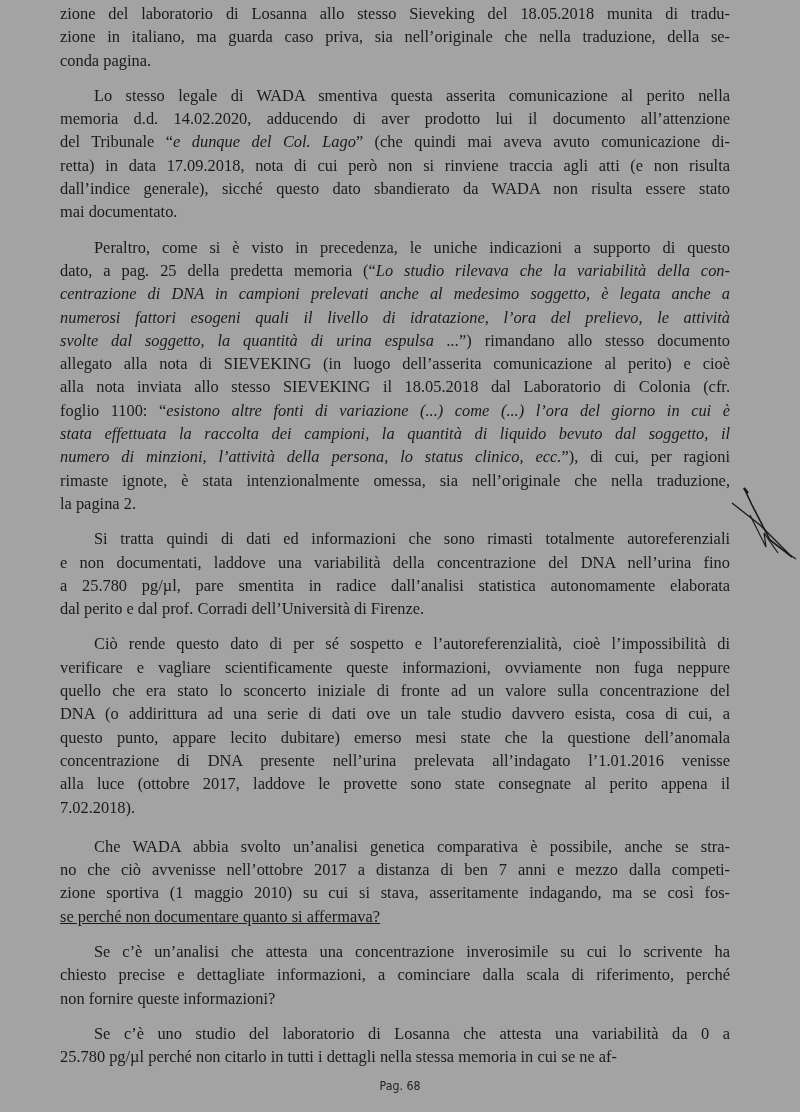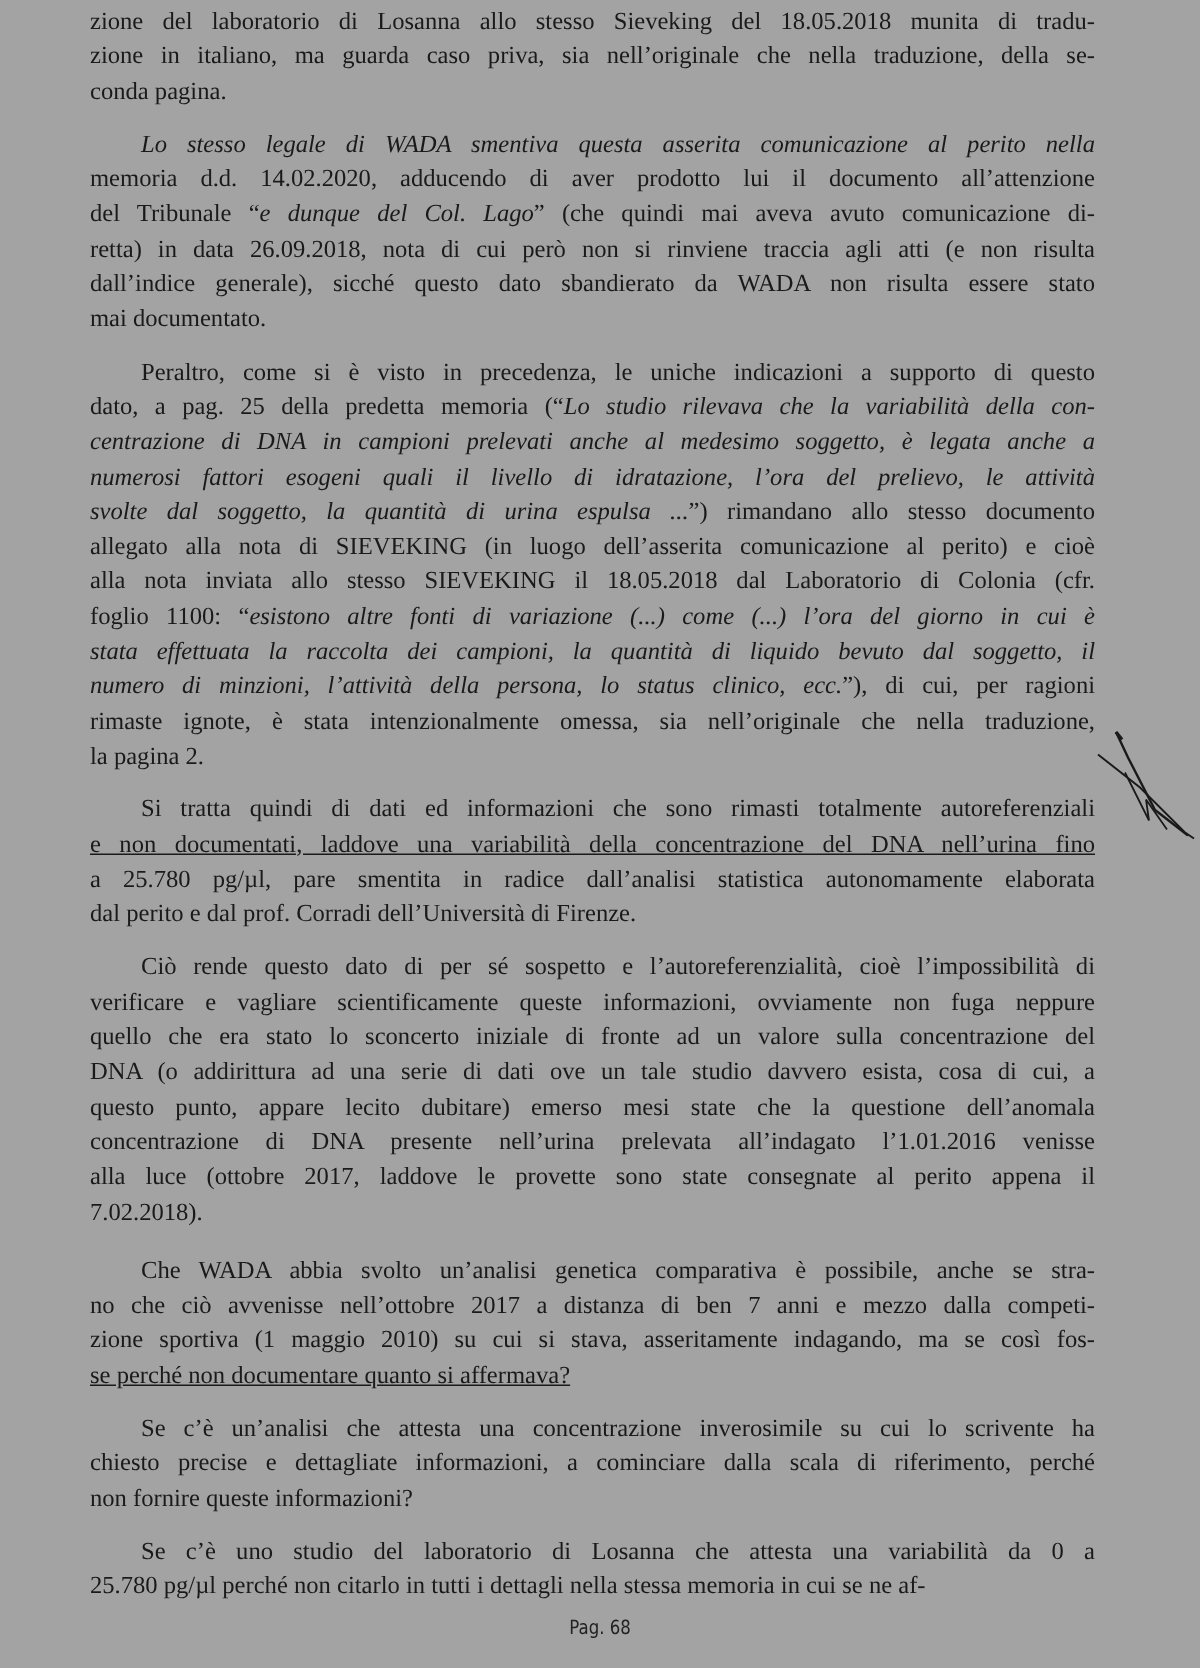--- a/index.html
+++ b/index.html
@@ -21,44 +21,44 @@
 <body>
 
 <div class="page">
   <div class="body-wrap" id="body" style="transform: none; width: 670px; left: 60px; top: 2px; font-family: &quot;Liberation Serif&quot;, serif; font-size: 16.4px; line-height: 23.3px; color: rgb(26, 26, 26);">
       <div class="para" style="margin: 0px 0px 12px;">
         <span class="line" style="white-space: normal; height: 23.3px; overflow: hidden;"><span>zione del laboratorio di Losanna allo stesso Sieveking del 18.05.2018 munita di tradu-</span></span>
         <span class="line" style="white-space: normal; height: 23.3px; overflow: hidden;"><span>zione in italiano, ma guarda caso priva, sia nell’originale che nella traduzione, della se-</span></span>
         <span class="line last" style="white-space: normal; height: 23.3px; overflow: hidden;"><span>conda pagina.</span></span>
       </div>
       <div class="para" style="margin: 0px 0px 12px;">
-        <span class="line" style="white-space: normal; height: 23.3px; overflow: hidden; text-indent: 34px; font-style: italic;"><span>Lo stesso legale di WADA smentiva questa asserita comunicazione al perito nella</span></span>
+        <span class="line" style="white-space: normal; height: 23.3px; overflow: hidden; text-indent: 34px;"><span>Lo stesso legale di WADA smentiva questa asserita comunicazione al perito nella</span></span>
         <span class="line" style="white-space: normal; height: 23.3px; overflow: hidden;"><span>memoria d.d. 14.02.2020, adducendo di aver prodotto lui il documento all’attenzione</span></span>
         <span class="line" style="white-space: normal; height: 23.3px; overflow: hidden;"><span>del Tribunale “</span><em>e dunque del Col. Lago</em><span>” (che quindi mai aveva avuto comunicazione di-</span></span>
-        <span class="line" style="white-space: normal; height: 23.3px; overflow: hidden;"><span>retta) in data 26.09.2018, nota di cui però non si rinviene traccia agli atti (e non risulta</span></span>
+        <span class="line" style="white-space: normal; height: 23.3px; overflow: hidden;"><span>retta) in data 17.09.2018, nota di cui però non si rinviene traccia agli atti (e non risulta</span></span>
         <span class="line" style="white-space: normal; height: 23.3px; overflow: hidden;"><span>dall’indice generale), sicché questo dato sbandierato da WADA non risulta essere stato</span></span>
         <span class="line last" style="white-space: normal; height: 23.3px; overflow: hidden;"><span>mai documentato.</span></span>
       </div>
       <div class="para" style="margin: 0px 0px 12px;">
         <span class="line" style="white-space: normal; height: 23.3px; overflow: hidden; text-indent: 34px;"><span>Peraltro, come si è visto in precedenza, le uniche indicazioni a supporto di questo</span></span>
         <span class="line" style="white-space: normal; height: 23.3px; overflow: hidden;"><span>dato, a pag. 25 della predetta memoria (“</span><em>Lo studio rilevava che la variabilità della con-</em></span>
         <span class="line" style="white-space: normal; height: 23.3px; overflow: hidden;"><em>centrazione di DNA in campioni prelevati anche al medesimo soggetto, è legata anche a</em></span>
         <span class="line" style="white-space: normal; height: 23.3px; overflow: hidden;"><em>numerosi fattori esogeni quali il livello di idratazione, l’ora del prelievo, le attività</em></span>
         <span class="line" style="white-space: normal; height: 23.3px; overflow: hidden;"><em>svolte dal soggetto, la quantità di urina espulsa ...</em><span>”) rimandano allo stesso documento</span></span>
         <span class="line" style="white-space: normal; height: 23.3px; overflow: hidden;"><span>allegato alla nota di SIEVEKING (in luogo dell’asserita comunicazione al perito) e cioè</span></span>
         <span class="line" style="white-space: normal; height: 23.3px; overflow: hidden;"><span>alla nota inviata allo stesso SIEVEKING il 18.05.2018 dal Laboratorio di Colonia (cfr.</span></span>
         <span class="line" style="white-space: normal; height: 23.3px; overflow: hidden;"><span>foglio 1100: “</span><em>esistono altre fonti di variazione (...) come (...) l’ora del giorno in cui è</em></span>
         <span class="line" style="white-space: normal; height: 23.3px; overflow: hidden;"><em>stata effettuata la raccolta dei campioni, la quantità di liquido bevuto dal soggetto, il</em></span>
         <span class="line" style="white-space: normal; height: 23.3px; overflow: hidden;"><em>numero di minzioni, l’attività della persona, lo status clinico, ecc.</em><span>”), di cui, per ragioni</span></span>
         <span class="line" style="white-space: normal; height: 23.3px; overflow: hidden;"><span>rimaste ignote, è stata intenzionalmente omessa, sia nell’originale che nella traduzione,</span></span>
         <span class="line last" style="white-space: normal; height: 23.3px; overflow: hidden;"><span>la pagina 2.</span></span>
       </div>
       <div class="para" style="margin: 12px 0px 12px;">
         <span class="line" style="white-space: normal; height: 23.3px; overflow: hidden; text-indent: 34px;"><span>Si tratta quindi di dati ed informazioni che sono rimasti totalmente autoreferenziali</span></span>
-        <span class="line" style="white-space: normal; height: 23.3px; overflow: hidden; text-decoration: underline;"><span>e non documentati, laddove una variabilità della concentrazione del DNA nell’urina fino</span></span>
+        <span class="line" style="white-space: normal; height: 23.3px; overflow: hidden;"><span>e non documentati, laddove una variabilità della concentrazione del DNA nell’urina fino</span></span>
         <span class="line" style="white-space: normal; height: 23.3px; overflow: hidden;"><span>a 25.780 pg/µl, pare smentita in radice dall’analisi statistica autonomamente elaborata</span></span>
         <span class="line last" style="white-space: normal; height: 23.3px; overflow: hidden;"><span>dal perito e dal prof. Corradi dell’Università di Firenze.</span></span>
       </div>
       <div class="para" style="margin: 0px 0px 12px;">
         <span class="line" style="white-space: normal; height: 23.3px; overflow: hidden; text-indent: 34px;"><span>Ciò rende questo dato di per sé sospetto e l’autoreferenzialità, cioè l’impossibilità di</span></span>
         <span class="line" style="white-space: normal; height: 23.3px; overflow: hidden;"><span>verificare e vagliare scientificamente queste informazioni, ovviamente non fuga neppure</span></span>
         <span class="line" style="white-space: normal; height: 23.3px; overflow: hidden;"><span>quello che era stato lo sconcerto iniziale di fronte ad un valore sulla concentrazione del</span></span>
         <span class="line" style="white-space: normal; height: 23.3px; overflow: hidden;"><span>DNA (o addirittura ad una serie di dati ove un tale studio davvero esista, cosa di cui, a</span></span>
         <span class="line" style="white-space: normal; height: 23.3px; overflow: hidden;"><span>questo punto, appare lecito dubitare) emerso mesi state  che la questione dell’anomala</span></span>
         <span class="line" style="white-space: normal; height: 23.3px; overflow: hidden;"><span>concentrazione di DNA presente nell’urina prelevata all’indagato l’1.01.2016 venisse</span></span>

